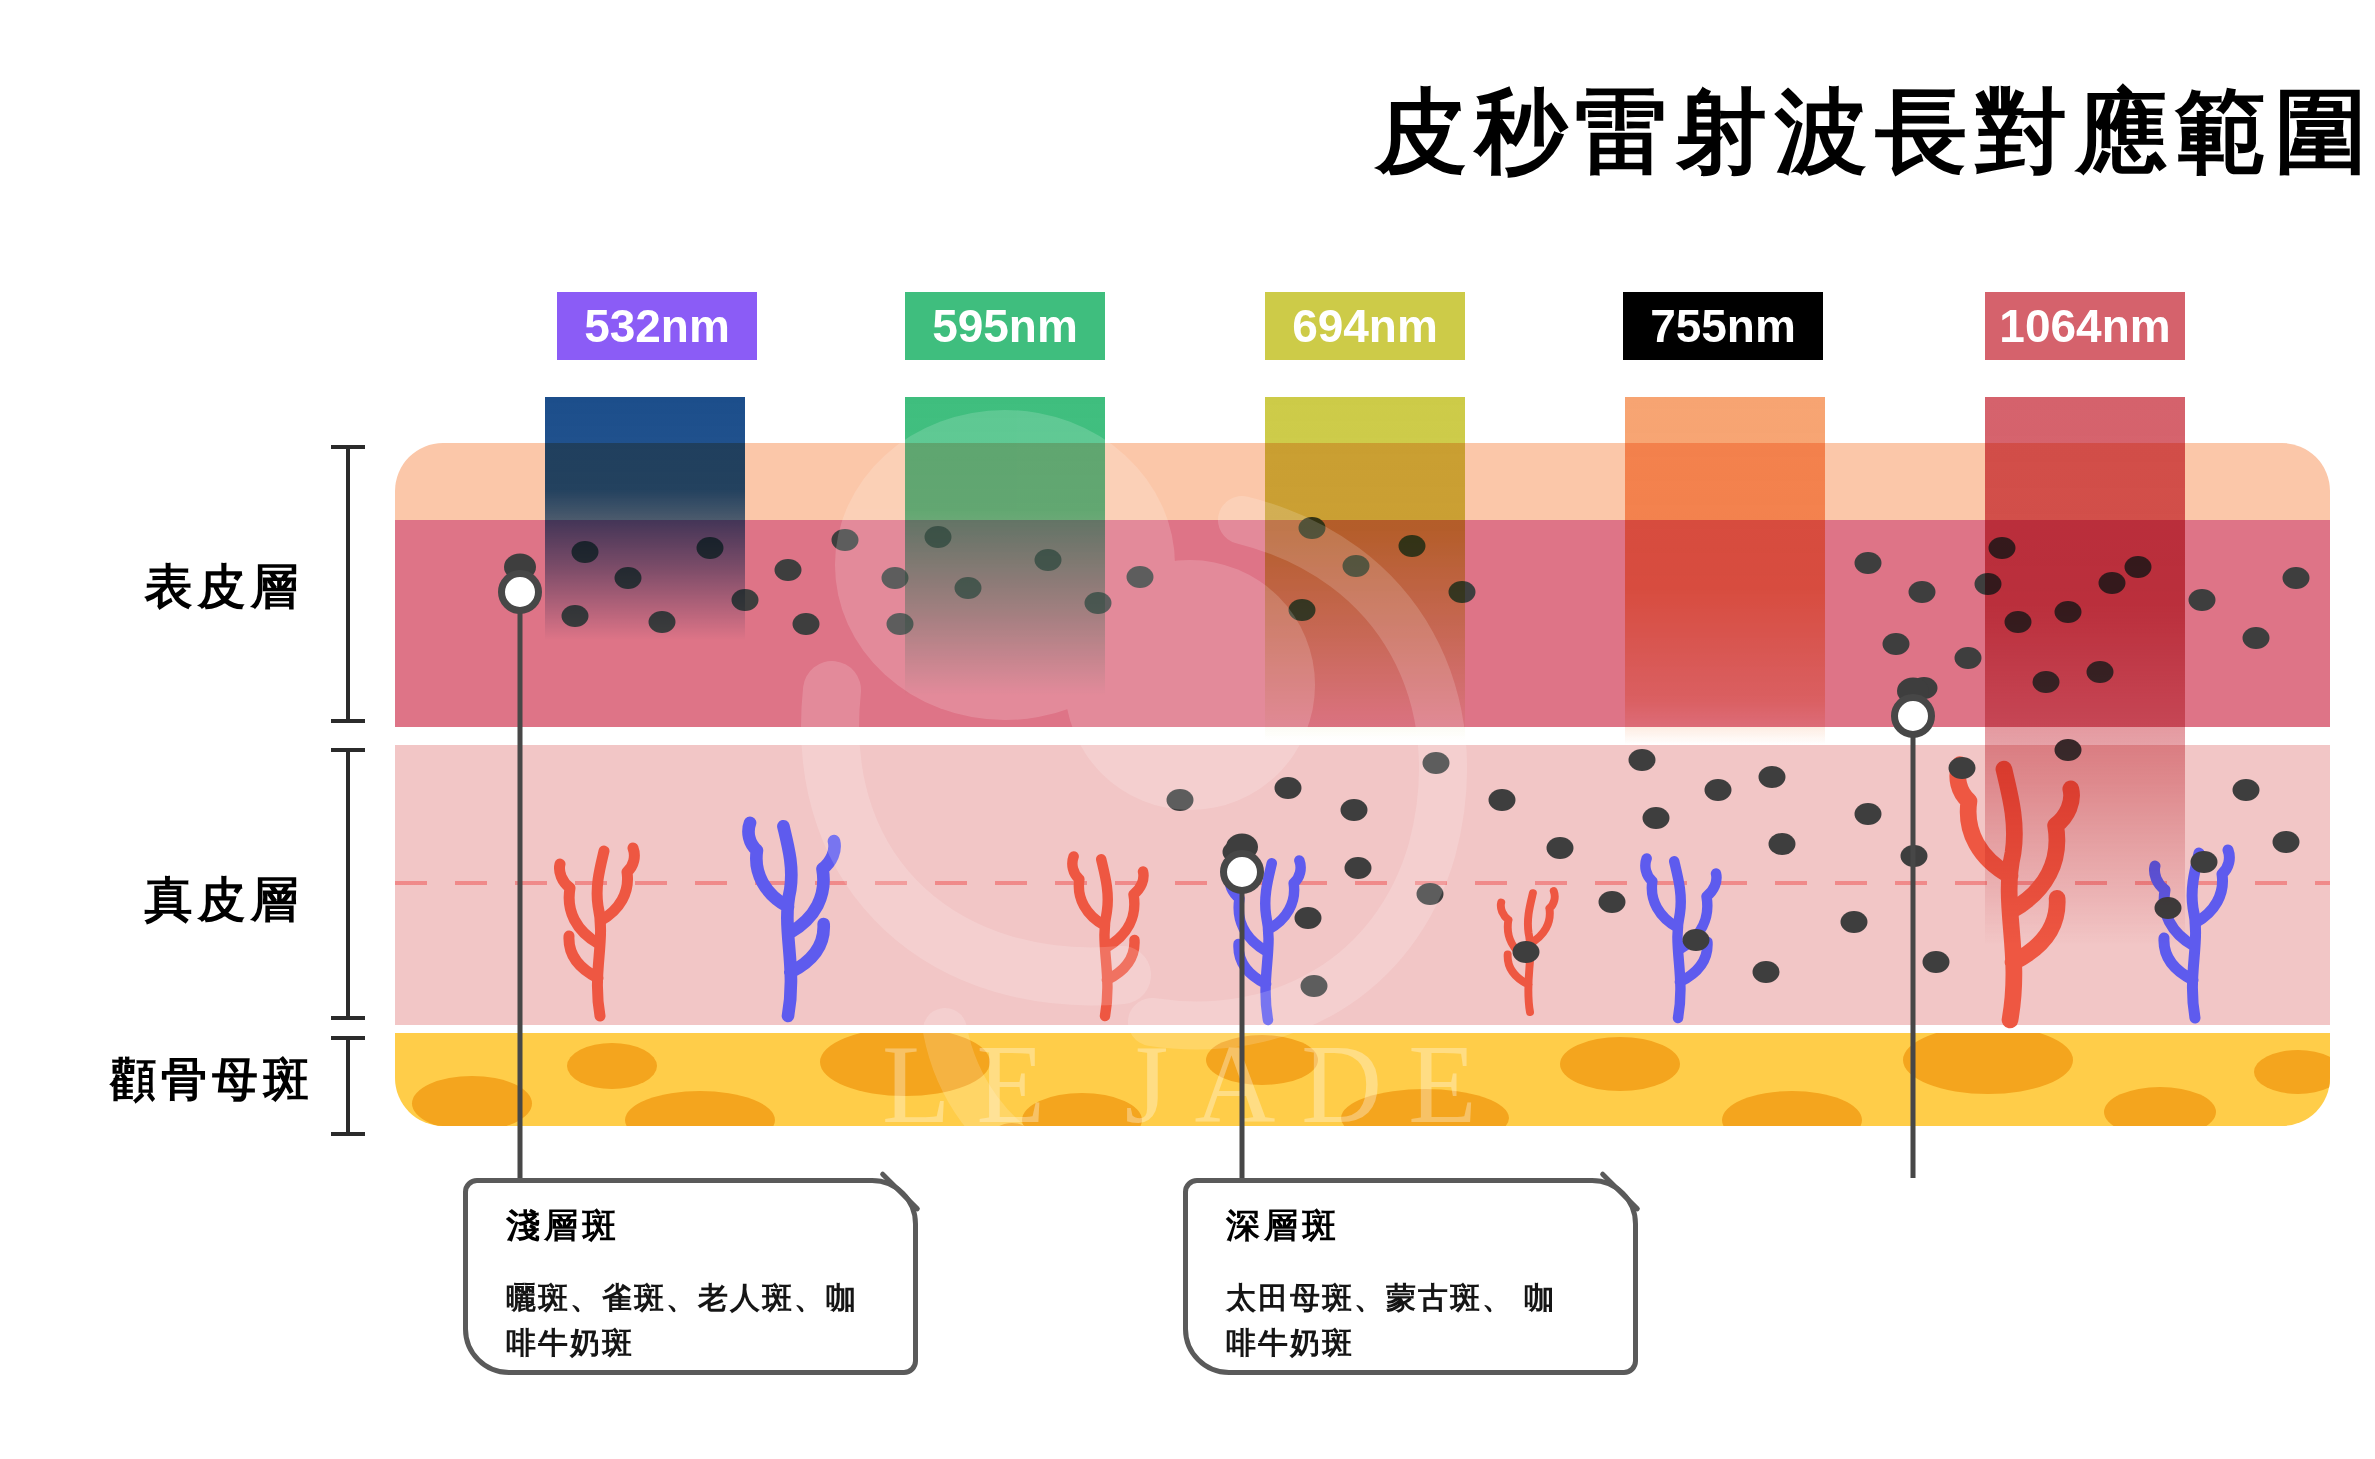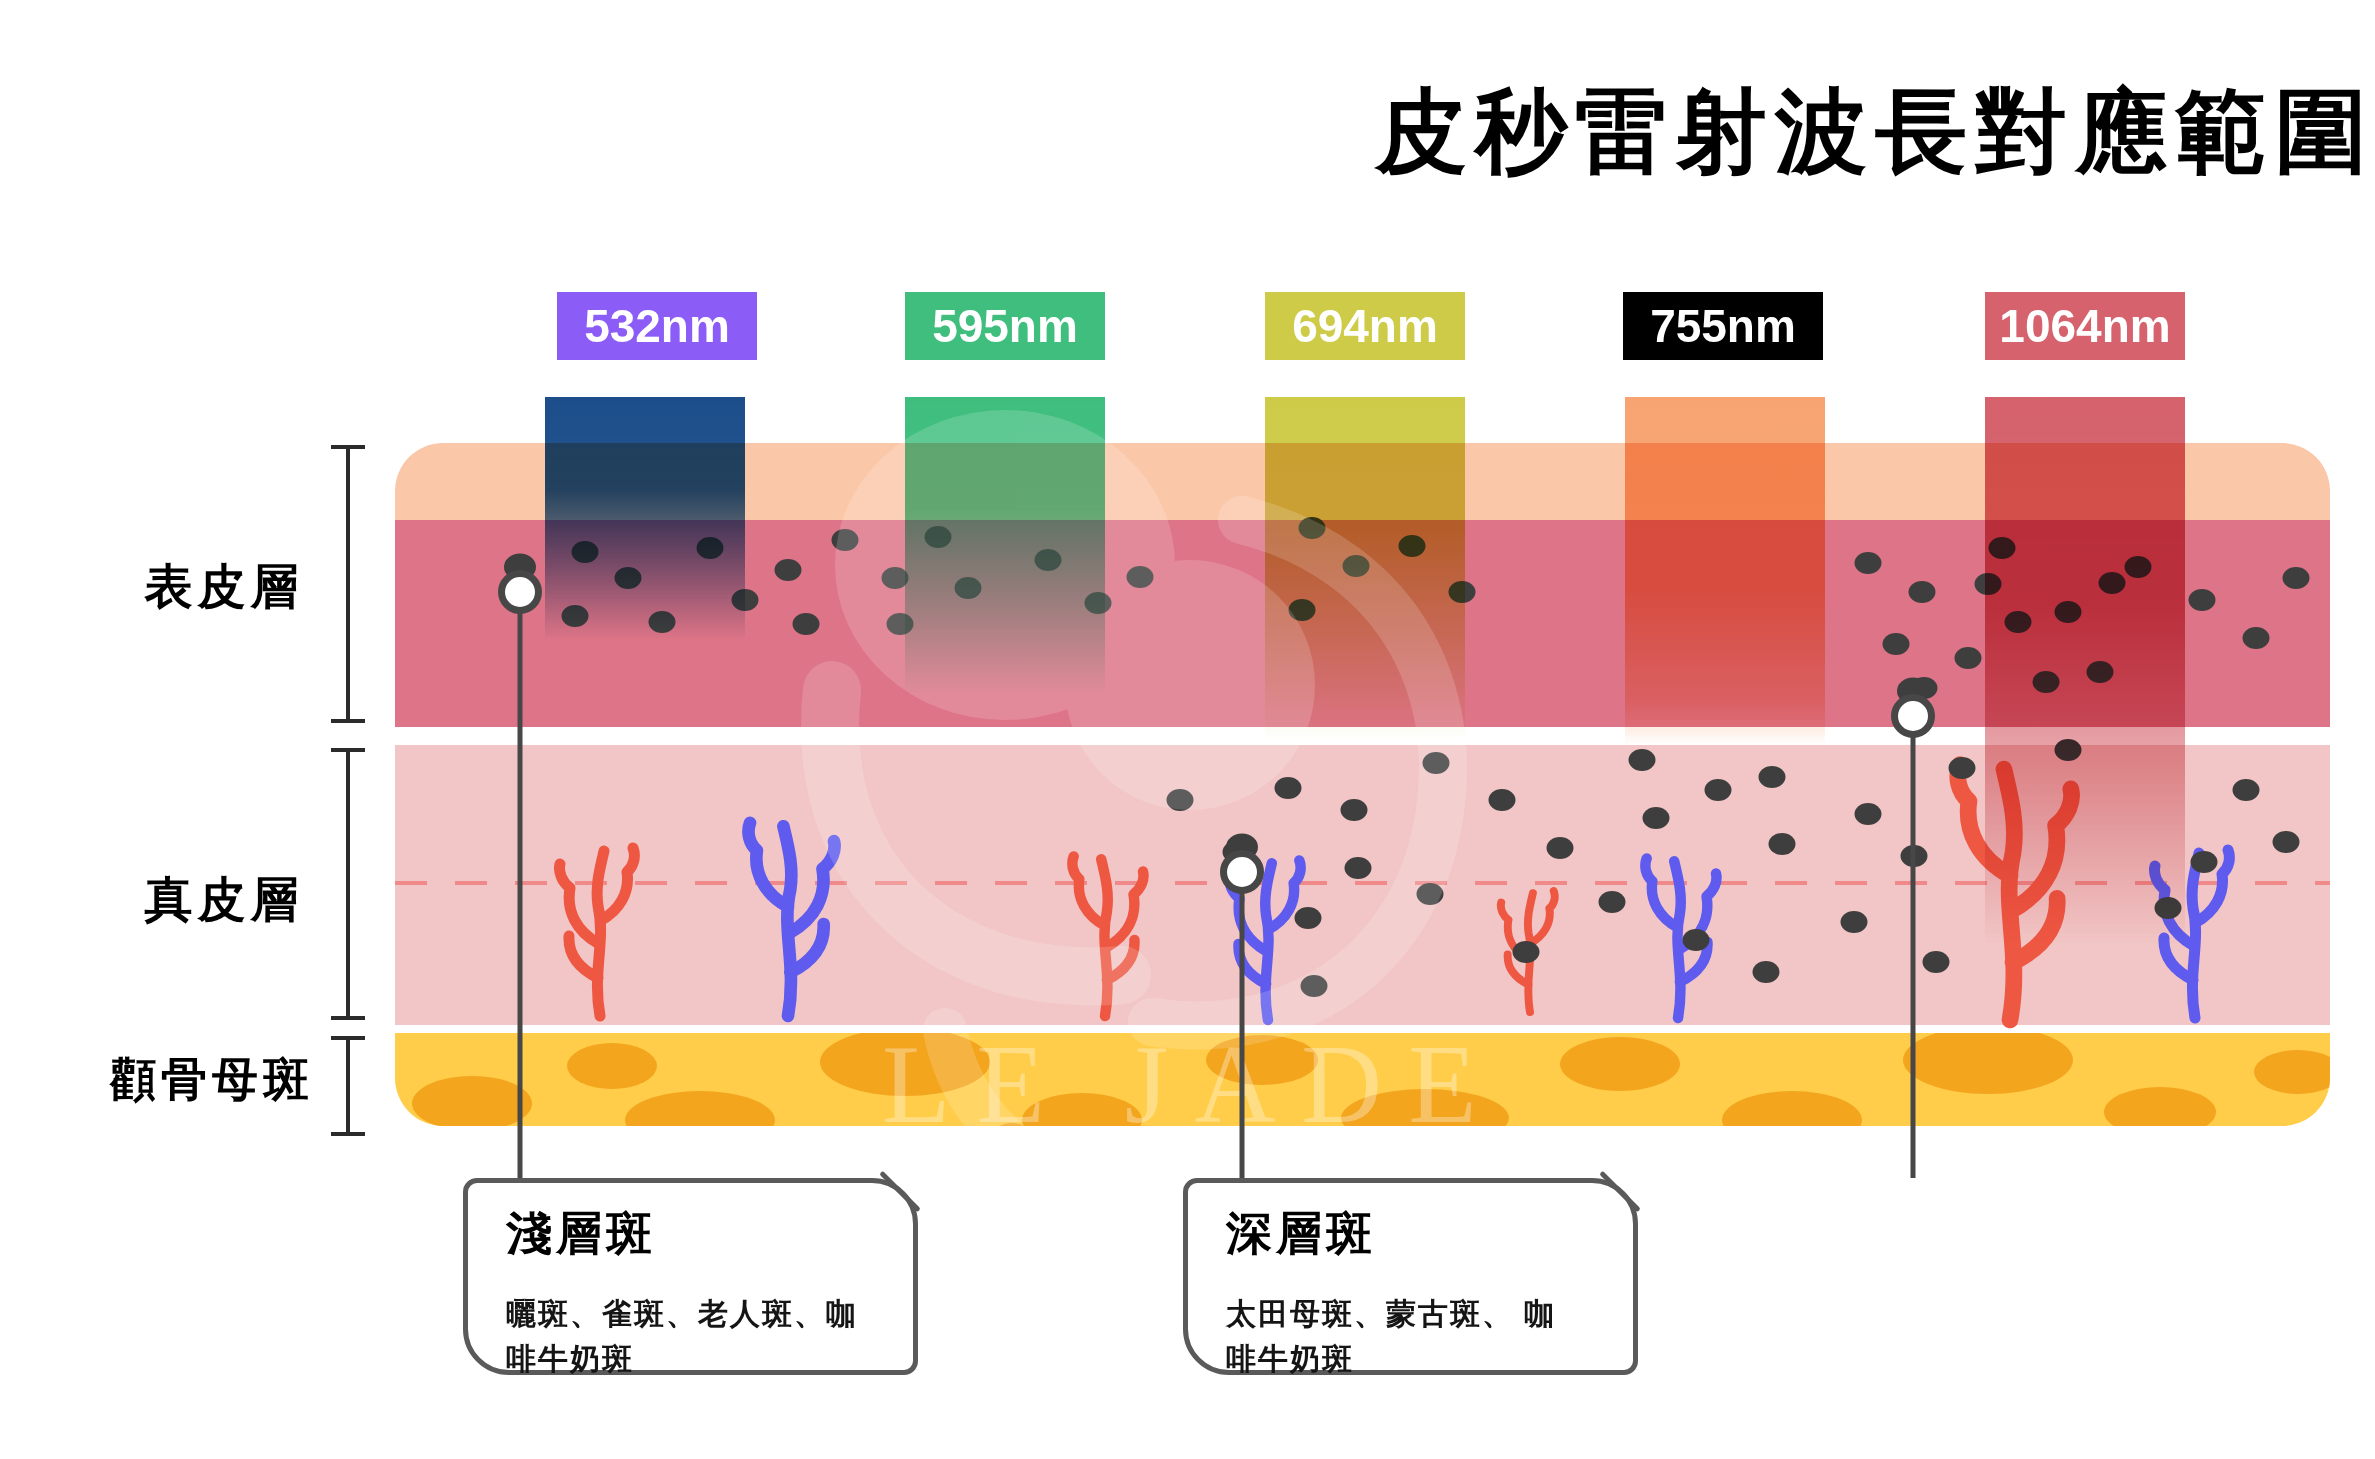--- a/index.html
+++ b/index.html
@@ -56,21 +56,21 @@
                transform:translate(-50%,-50%);}
   .marker-circle{position:absolute;width:44px;height:44px;border-radius:50%;background:#fff;
                  border:7px solid #474747;box-sizing:border-box;transform:translate(-50%,-50%);}
 
   
   .callout{position:absolute;top:1178px;width:455px;height:197px;background:#fff;
            border:5px solid #5A5A5A;border-radius:14px 46px 14px 46px;box-sizing:border-box;
            padding:20px 50px 20px 38px;}
   .callout .chamfer{position:absolute;top:6px;right:-14px;width:54px;height:5px;background:#5A5A5A;
                     transform:rotate(45deg);border-radius:3px;}
-  .callout-title{font-size:46px;font-weight:900;color:#000;letter-spacing:4px;}
+  .callout-title{font-size:34px;font-weight:900;color:#000;letter-spacing:4px;}
   .callout-body{margin-top:26px;font-size:30px;font-weight:700;color:#151515;
                 letter-spacing:2px;line-height:1.5;}
 </style>
 </head>
 <body>
 
 <div class="stage">
 
   <div class="layer layer-peach"></div>
   <div class="layer layer-epi"></div>

